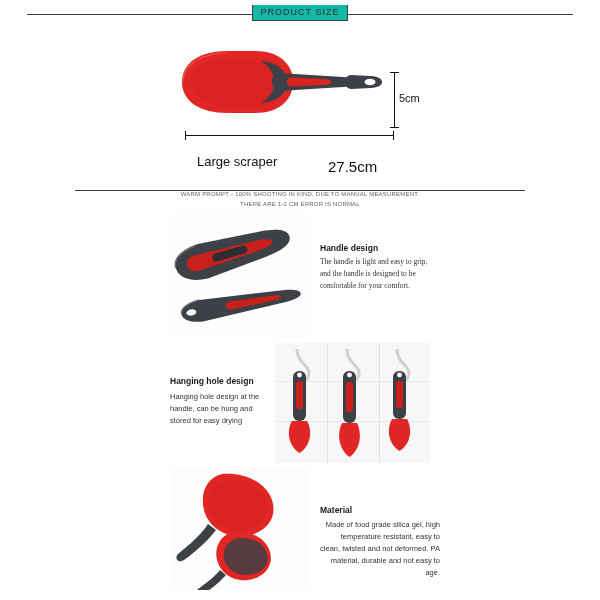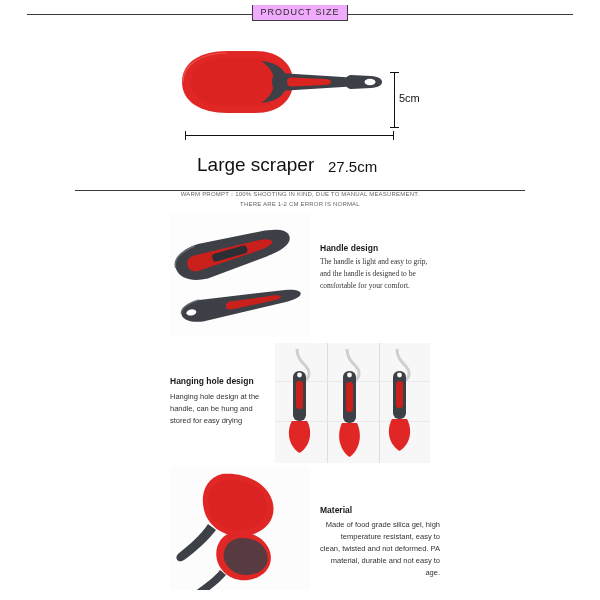--- a/index.html
+++ b/index.html
@@ -40,21 +40,21 @@
   .section-header .label {
     font-size: 9px;
     letter-spacing: 1px;
     color: #2b2b2b;
     padding: 2px 8px 3px 8px;
     border-left: 1px solid #3b3b3b;
     border-right: 1px solid #3b3b3b;
     border-bottom: 1px solid #3b3b3b;
     white-space: nowrap;
     line-height: 10px;
-    background: #f0abfc;
+    background: #14b8a6;
     position: relative;
     top: -1px;
     text-align: center;
   }
 
   #hdr-product-size { top: 6px; }
   #hdr-detailed-images { top: 190px; }
 
   
   .size-area {
@@ -110,21 +110,21 @@
     position: absolute;
     left: 328px;
     top: 124px;
     font-size: 15px;
     color: #111;
   }
   .large-scraper-label {
     position: absolute;
     left: 197px;
     top: 120px;
-    font-size: 19px;
+    font-size: 13px;
     color: #111;
   }
 
   .warm-prompt {
     position: absolute;
     left: 0;
     top: 155px;
     width: 600px;
     text-align: center;
     font-size: 6px;

